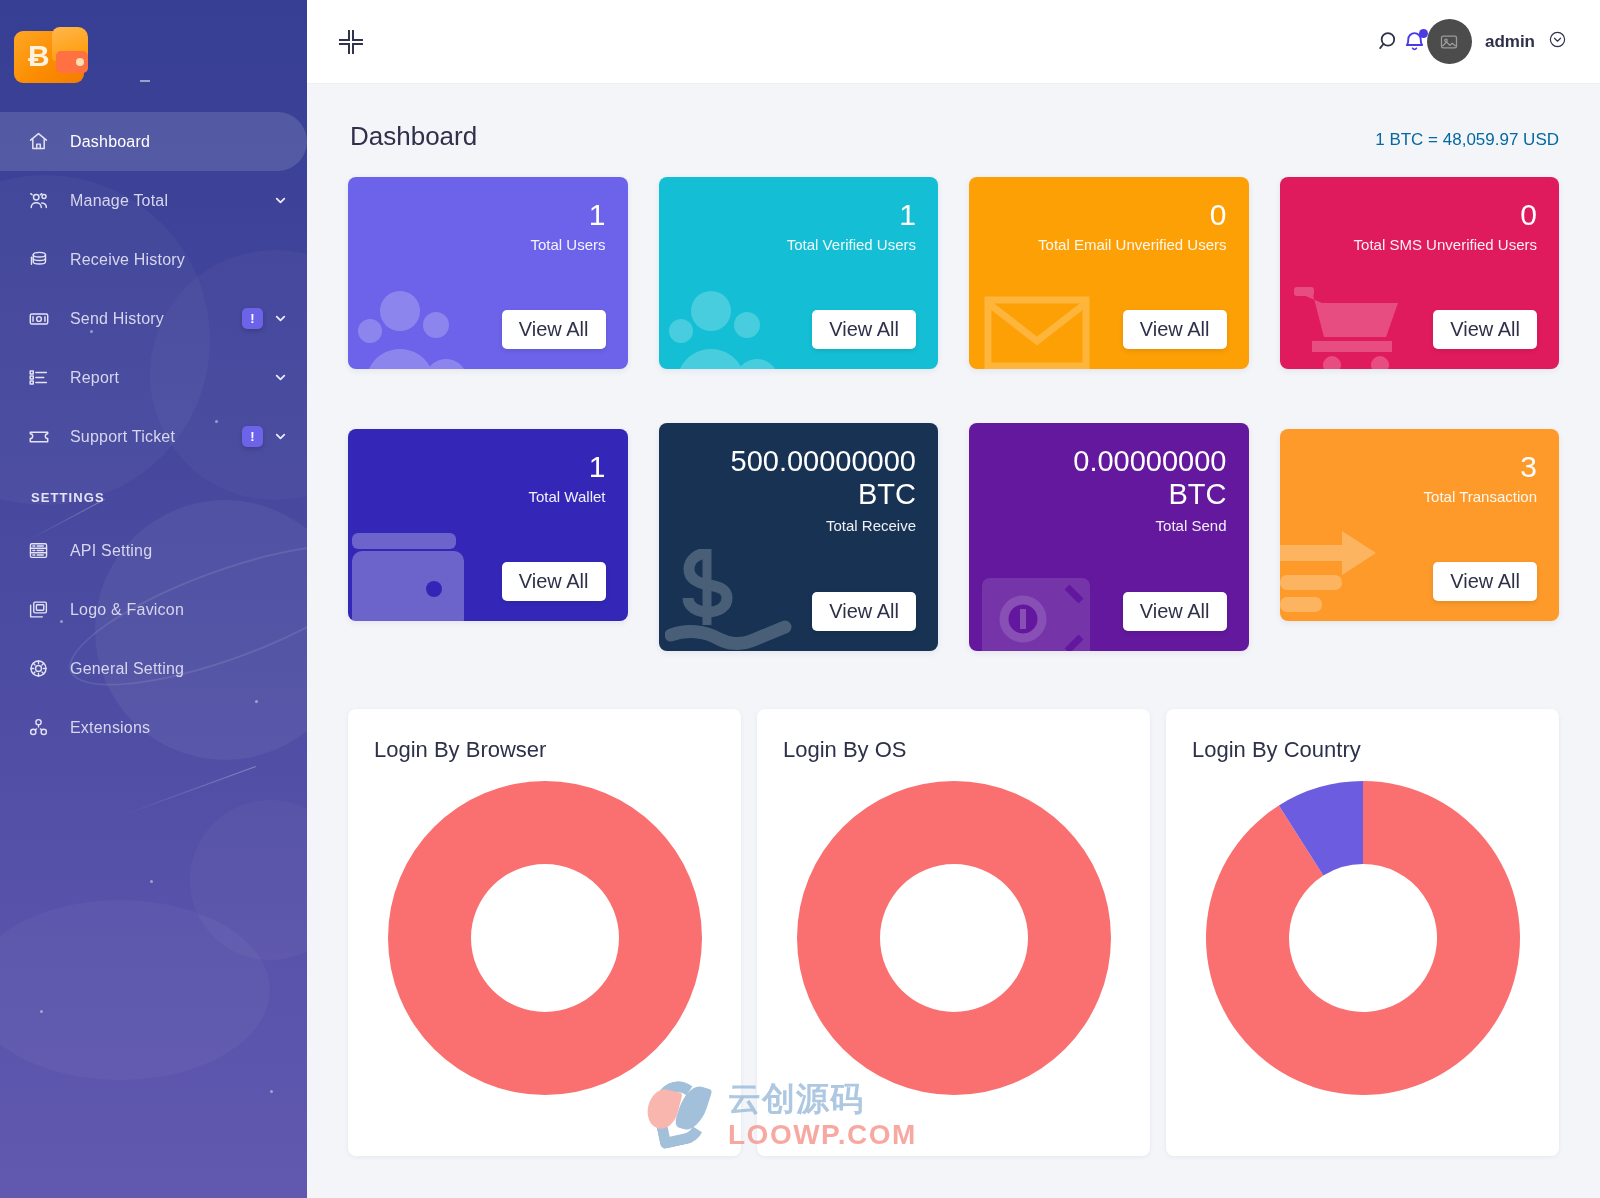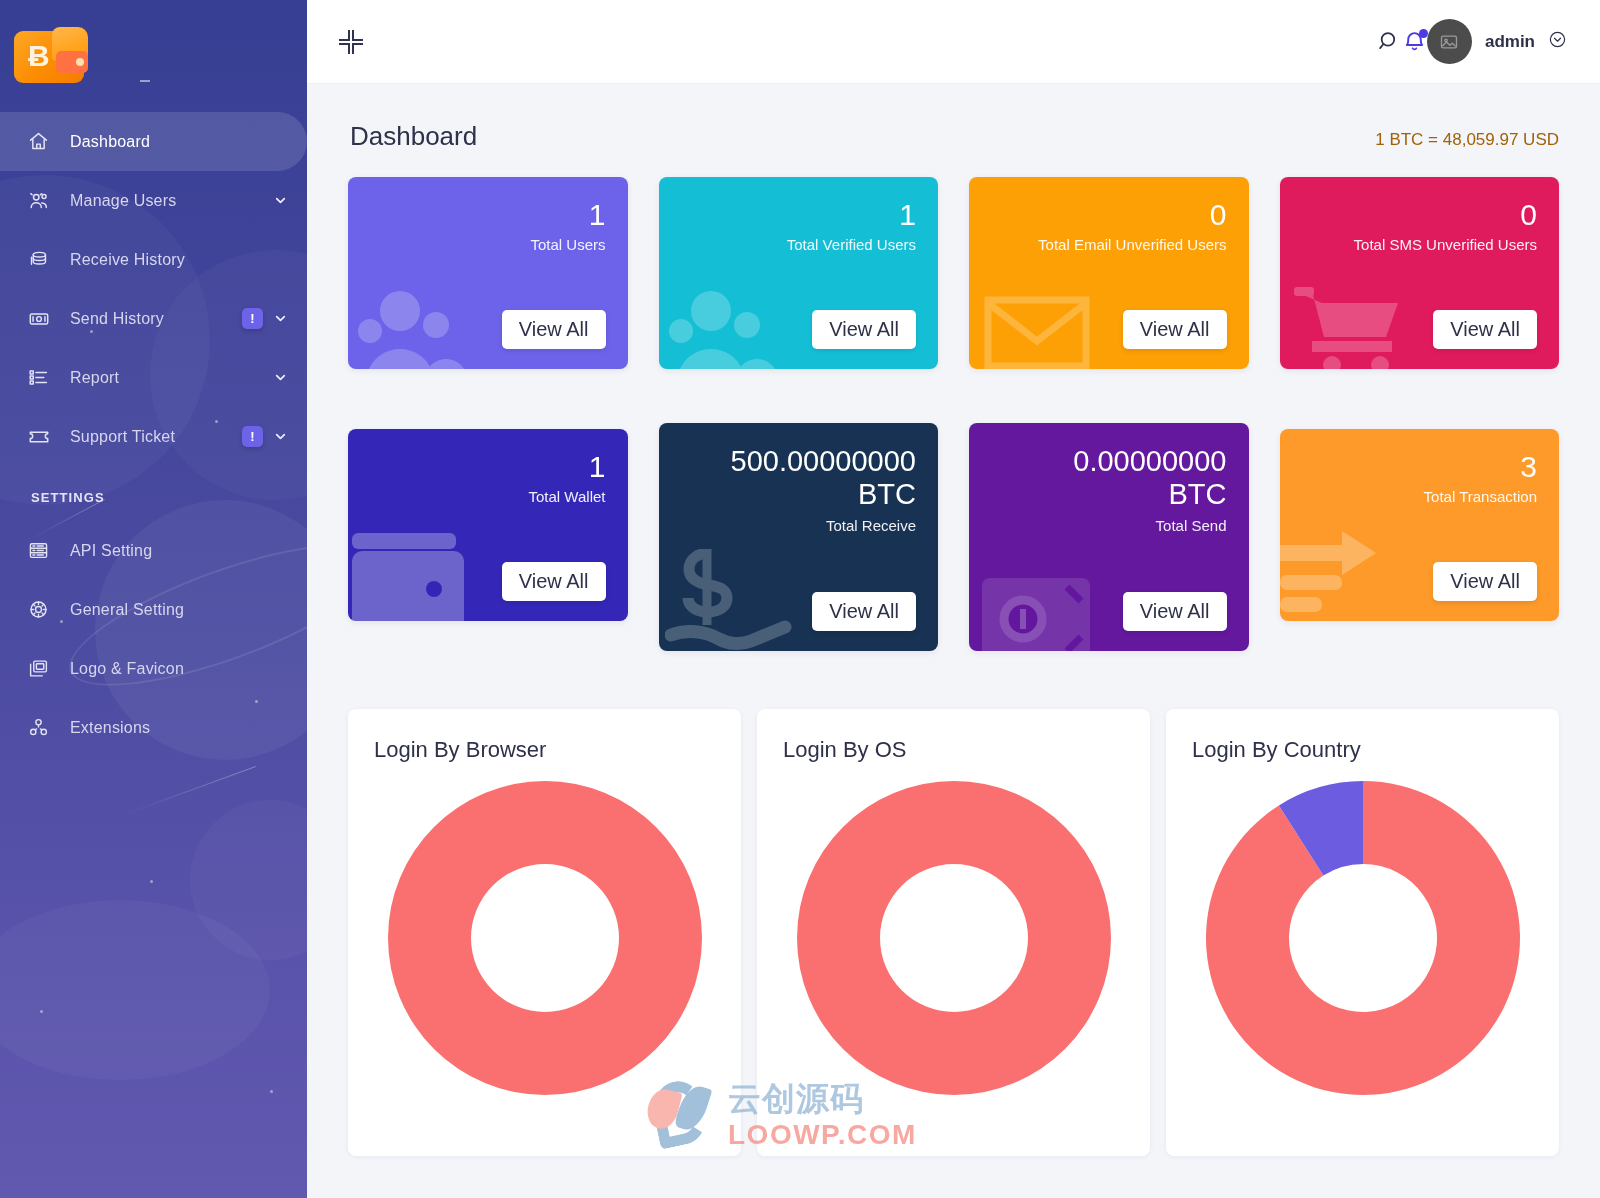--- a/index.html
+++ b/index.html
@@ -100,21 +100,21 @@
   .user-box { display: flex; align-items: center; gap: 13px; cursor: pointer; }
   .avatar {
     width: 45px; height: 45px; border-radius: 50%; background: #4C4C4C;
     display: flex; align-items: center; justify-content: center;
   }
   .username { font-size: 17px; font-weight: bold; color: #2E3149; }
 
   .content { flex: 1 1 auto; padding: 0 33px; overflow: hidden; }
   .page-head { display: flex; align-items: baseline; padding: 37px 8px 25px 10px; }
   .page-title { font-size: 26px; color: #2E3149; font-weight: normal; }
-  .btc-rate { margin-left: auto; font-size: 17px; color: #a16207; }
+  .btc-rate { margin-left: auto; font-size: 17px; color: #0369a1; }
 
   .cards-row { display: flex; gap: 31px; padding: 0 8px; }
   .card {
     flex: 1 1 0; border-radius: 8px; position: relative; overflow: hidden;
     padding: 22px 22px 20px 22px; display: flex; flex-direction: column; align-items: flex-end;
     box-shadow: 0 2px 6px rgba(30,30,70,0.07);
   }
   .row1 .card { height: 192px; }
   .row2 .card { height: 192px; }
   .card .bignum { font-size: 30px; color: #fff; line-height: 1.05; position: relative; z-index: 2; text-align: right; }
@@ -207,21 +207,21 @@
     <div class="nav-item">
       <span class="nav-icon">
         <svg width="22" height="22" viewBox="0 0 24 24" fill="none" stroke="currentColor" stroke-width="1.6" stroke-linecap="round" stroke-linejoin="round">
             <circle cx="9" cy="8" r="3"></circle>
             <path d="M3.5 19c0-3 2.5-5 5.5-5s5.5 2 5.5 5"></path>
             <circle cx="17.5" cy="7" r="2.2"></circle>
             <path d="M15 14.2c3 .2 5 2 5 4.8"></path>
             <path d="M4.5 5.2 3 4M13.5 5.2 15 4"></path>
           </svg>
       </span>
-      <span class="nav-label">Manage Users</span>
+      <span class="nav-label">Manage Total</span>
       <span class="nav-spacer"></span>
       <span class="chev">
         <svg width="13" height="13" viewBox="0 0 24 24" fill="none" stroke="currentColor" stroke-width="3.2" stroke-linecap="round" stroke-linejoin="round">
             <path d="M5 8.5 12 15.5 19 8.5"></path>
           </svg>
       </span>
     </div>
 
     <div class="nav-item">
       <span class="nav-icon">
@@ -297,37 +297,37 @@
             <path d="M5.6 6.8h2.2M5.6 12h2.2M5.6 17.2h2.2"></path>
             <path d="M10.5 6.8h7M10.5 12h7M10.5 17.2h7"></path>
           </svg>
       </span>
       <span class="nav-label">API Setting</span>
     </div>
 
     <div class="nav-item">
       <span class="nav-icon">
         <svg width="21" height="21" viewBox="0 0 24 24" fill="none" stroke="currentColor" stroke-width="1.6" stroke-linecap="round" stroke-linejoin="round">
+            <rect x="6.6" y="3.6" width="14.4" height="12.2" rx="1.5"></rect>
+            <rect x="9.6" y="6.6" width="8.4" height="6.2" rx="0.8"></rect>
+            <path d="M3 7.2v13.2h13.4"></path>
+          </svg>
+      </span>
+      <span class="nav-label">Logo &amp; Favicon</span>
+    </div>
+
+    <div class="nav-item">
+      <span class="nav-icon">
+        <svg width="21" height="21" viewBox="0 0 24 24" fill="none" stroke="currentColor" stroke-width="1.6" stroke-linecap="round" stroke-linejoin="round">
             <circle cx="12" cy="12" r="8.6"></circle>
             <circle cx="12" cy="12" r="3.4"></circle>
             <path d="M12 3.4v3M12 17.6v3M3.4 12h3M17.6 12h3M6 6l2 2M16 16l2 2M18 6l-2 2M8 16l-2 2"></path>
           </svg>
       </span>
       <span class="nav-label">General Setting</span>
-    </div>
-
-    <div class="nav-item">
-      <span class="nav-icon">
-        <svg width="21" height="21" viewBox="0 0 24 24" fill="none" stroke="currentColor" stroke-width="1.6" stroke-linecap="round" stroke-linejoin="round">
-            <rect x="6.6" y="3.6" width="14.4" height="12.2" rx="1.5"></rect>
-            <rect x="9.6" y="6.6" width="8.4" height="6.2" rx="0.8"></rect>
-            <path d="M3 7.2v13.2h13.4"></path>
-          </svg>
-      </span>
-      <span class="nav-label">Logo &amp; Favicon</span>
     </div>
 
     <div class="nav-item">
       <span class="nav-icon">
         <svg width="21" height="21" viewBox="0 0 24 24" fill="none" stroke="currentColor" stroke-width="1.6" stroke-linecap="round" stroke-linejoin="round">
             <circle cx="12" cy="6" r="3"></circle>
             <circle cx="6" cy="17" r="3"></circle>
             <circle cx="18" cy="17" r="3"></circle>
             <path d="M12 9v2.5M9.8 13.6 8.2 14.6M14.2 13.6l1.6 1"></path>
           </svg>

